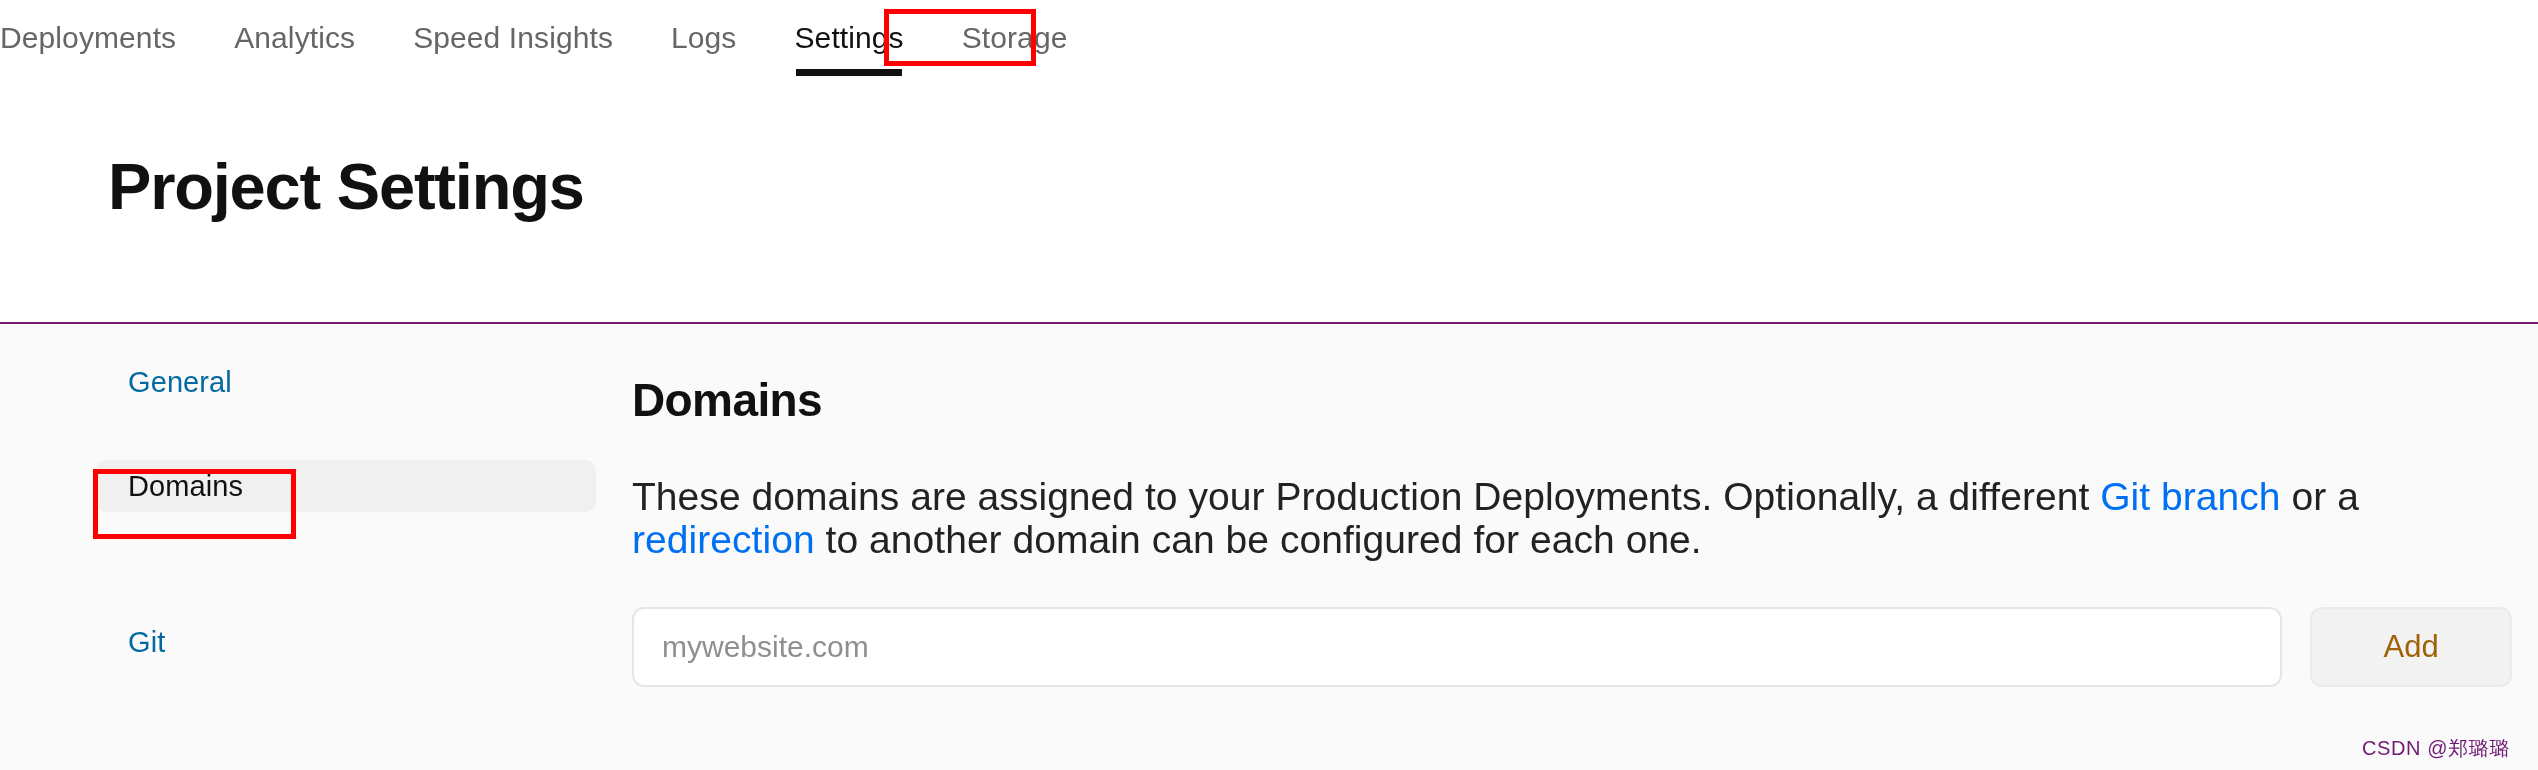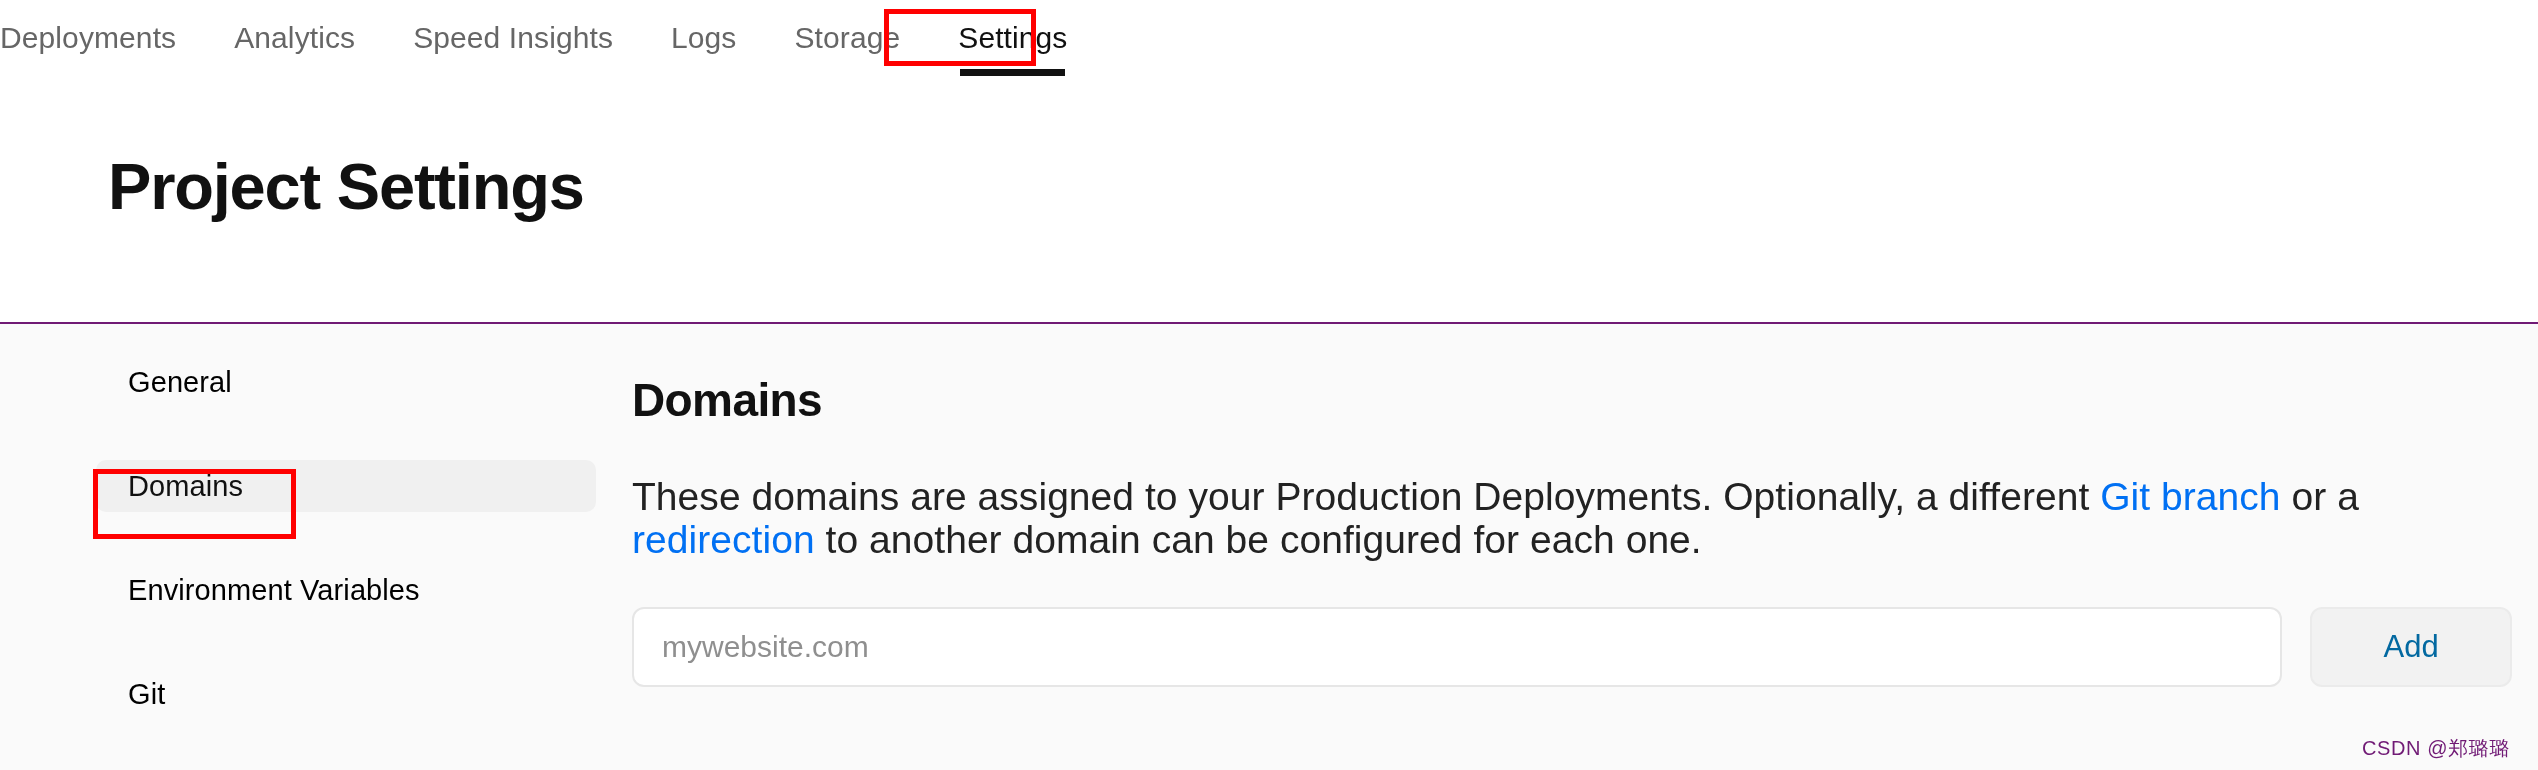--- a/index.html
+++ b/index.html
@@ -112,21 +112,21 @@
     width: 500px;
   }
   .side-item {
     position: relative;
     height: 52px;
     display: flex;
     align-items: center;
     padding-left: 32px;
     border-radius: 10px;
     font-size: 29px;
-    color: #000000;
+    color: #0369a1;
     letter-spacing: 0.1px;
     white-space: nowrap;
     cursor: pointer;
   }
   .side-item.active {
     background: #f0f0f0;
     color: #111111;
     font-weight: 400;
   }
   .side-gap { height: 32px; }
@@ -194,21 +194,21 @@
   }
   .add-btn {
     margin-left: 28px;
     width: 202px;
     height: 80px;
     background: #f2f2f2;
     border: 2px solid #ebebeb;
     border-radius: 12px;
     font-family: "Liberation Sans", sans-serif;
     font-size: 31px;
-    color: #0369a1;
+    color: #a16207;
     cursor: default;
   }
 
   
   .watermark {
     position: absolute;
     right: 28px;
     bottom: 8px;
     font-size: 20px;
     color: #701a75;
@@ -228,25 +228,25 @@
       </li>
       <li class="nav-item">
         <span>Analytics</span>
       </li>
       <li class="nav-item">
         <span>Speed Insights</span>
       </li>
       <li class="nav-item">
         <span>Logs</span>
       </li>
-      <li class="nav-item">
-        <span>Storage</span>
-      </li>
       <li class="nav-item active">
         <span>Settings</span>
+      </li>
+      <li class="nav-item">
+        <span>Storage</span>
       </li>
     </ul>
     <div class="ann-settings"></div>
   </nav>
 
   <div class="title-band">
     <h1 class="page-title">Project Settings</h1>
   </div>
 
   <div class="body-area">
@@ -254,23 +254,20 @@
     <aside class="sidebar">
       <div class="side-gap"></div>
       <div class="side-item">
         <span>General</span>
       </div>
       <div style="height:52px"></div>
       <div class="side-item active">
         <span>Domains</span>
       </div>
       <div style="height:52px"></div>
-      <div class="side-item">
-        <span>Environment Variables</span>
-      </div>
       <div style="height:52px"></div>
       <div class="side-item">
         <span>Git</span>
       </div>
       <div style="height:52px"></div>
 
     </aside>
 
     <div class="ann-domains"></div>
 

